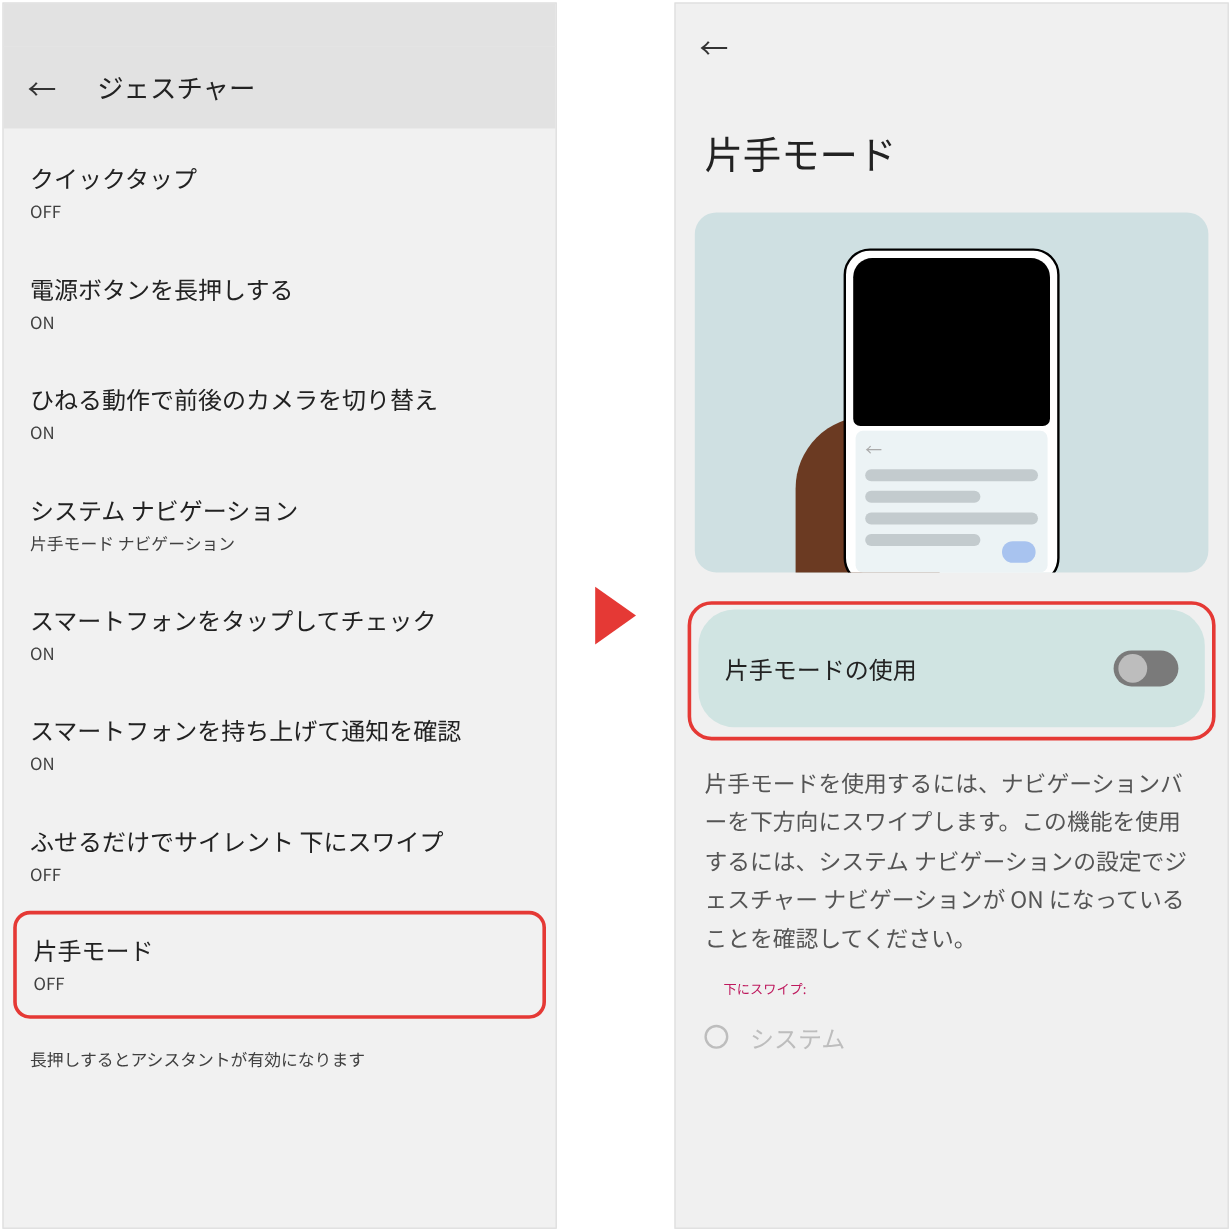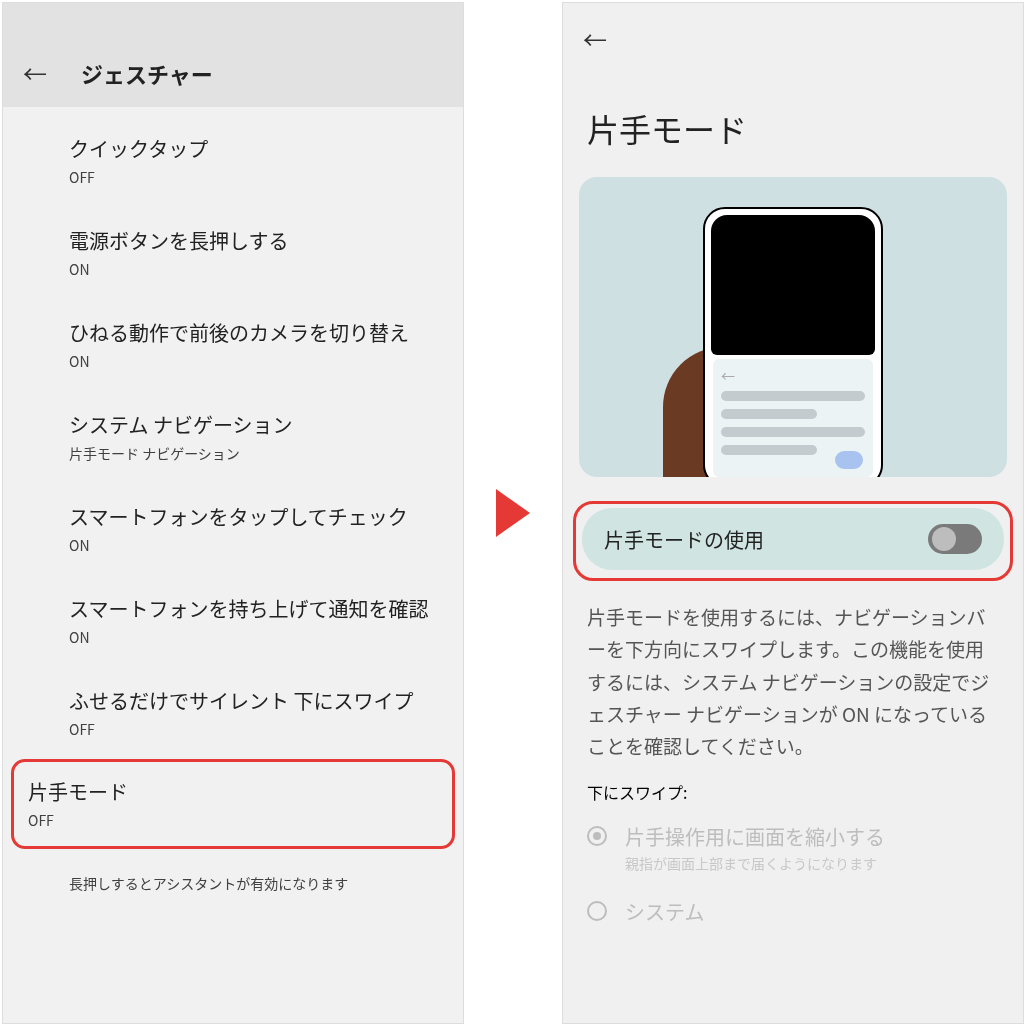--- a/index.html
+++ b/index.html
@@ -27,23 +27,23 @@
   .statusbar { height: 36px; background: #e2e2e2; }
   .appbar {
     display: flex;
     align-items: center;
     height: 68px;
     background: #e2e2e2;
     padding: 0 20px;
     gap: 34px;
   }
   .back-arrow { font-size: 24px; color: #333; line-height: 1; }
-  .appbar-title { font-size: 22px; color: #222; font-weight: 700; }
+  .appbar-title { font-size: 22px; color: #222; font-weight: 400; }
   .list { padding-top: 8px; }
-  .row { padding: 20px 22px; margin-left: 44px; }
+  .row { padding: 20px 22px; }
   .row-title { font-size: 20px; color: #222; font-weight: 400; line-height: 1.4; }
   .row-sub { font-size: 14px; color: #404040; margin-top: 4px; }
   .highlight-red {
     border: 3px solid #e53935;
     border-radius: 14px;
     margin: 0 8px;
     padding: 16px 14px;
   }
 
   
@@ -89,41 +89,41 @@
     position:absolute; bottom:-20px; left:50%; transform:translateX(-50%);
     width:280px; height:200px;
   }
   .palm { position:absolute; left:10px; bottom:0; width:120px; height:150px; background:#6b3a22; border-radius:60px 60px 20px 20px; }
   .thumb { position:absolute; right:60px; bottom:40px; width:60px; height:100px; background:#6b3a22; border-radius:40px; transform:rotate(-20deg); }
 
   .toggle-card {
     margin: 28px 16px 0;
     background: #d0e4e2;
     border-radius: 30px;
-    padding: 16px 22px;
+    padding: 34px 22px;
     display:flex; align-items:center; justify-content:space-between;
     position:relative;
   }
   .toggle-wrap {
     border:3px solid #e53935; border-radius:20px; margin:0 10px; padding:4px 6px 8px;
     margin-top:24px;
   }
   .toggle-wrap .toggle-card { margin:0; }
   .toggle-label { font-size:20px; color:#222; }
   .switch {
     width:54px; height:30px; background:#7a7a7a; border-radius:20px; position:relative;
   }
   .switch::after {
     content:""; position:absolute; top:3px; left:4px; width:24px; height:24px;
     background:#bdbdbd; border-radius:50%;
   }
   .desc {
     padding: 20px 24px 8px; font-size:19px; color:#555; line-height:1.7;
   }
-  .sublabel { padding: 10px 24px 6px; font-size:16px; color:#000000; }
+  .sublabel { padding: 10px 24px 6px; font-size:11px; color:#be185d;margin-left:16px; }
   .radio-row {
     display:flex; align-items:flex-start; gap:18px; padding:12px 24px; color:#bdbdbd;
   }
   .radio { width:20px; height:20px; border:2px solid #bdbdbd; border-radius:50%; margin-top:4px; flex:none; position:relative; }
   .radio.sel::after { content:""; position:absolute; inset:4px; background:#bdbdbd; border-radius:50%; }
   .radio-title { font-size:20px; color:#bdbdbd; }
   .radio-sub { font-size:14px; color:#c8c8c8; margin-top:2px; }
 </style>
 </head>
 <body>
@@ -206,27 +206,20 @@
     <div class="toggle-card">
       <span class="toggle-label">片手モードの使用</span>
       <span class="switch"></span>
     </div>
   </div>
 
   <div class="desc">片手モードを使用するには、ナビゲーションバーを下方向にスワイプします。この機能を使用するには、システム ナビゲーションの設定でジェスチャー ナビゲーションが ON になっていることを確認してください。</div>
 
   <div class="sublabel">下にスワイプ:</div>
 
-  <div class="radio-row">
-    <span class="radio sel"></span>
-    <div>
-      <div class="radio-title">片手操作用に画面を縮小する</div>
-      <div class="radio-sub">親指が画面上部まで届くようになります</div>
-    </div>
-  </div>
 
   <div class="radio-row">
     <span class="radio"></span>
     <div>
       <div class="radio-title">システム</div>
     </div>
   </div>
 </div>
 
 </body></html>

